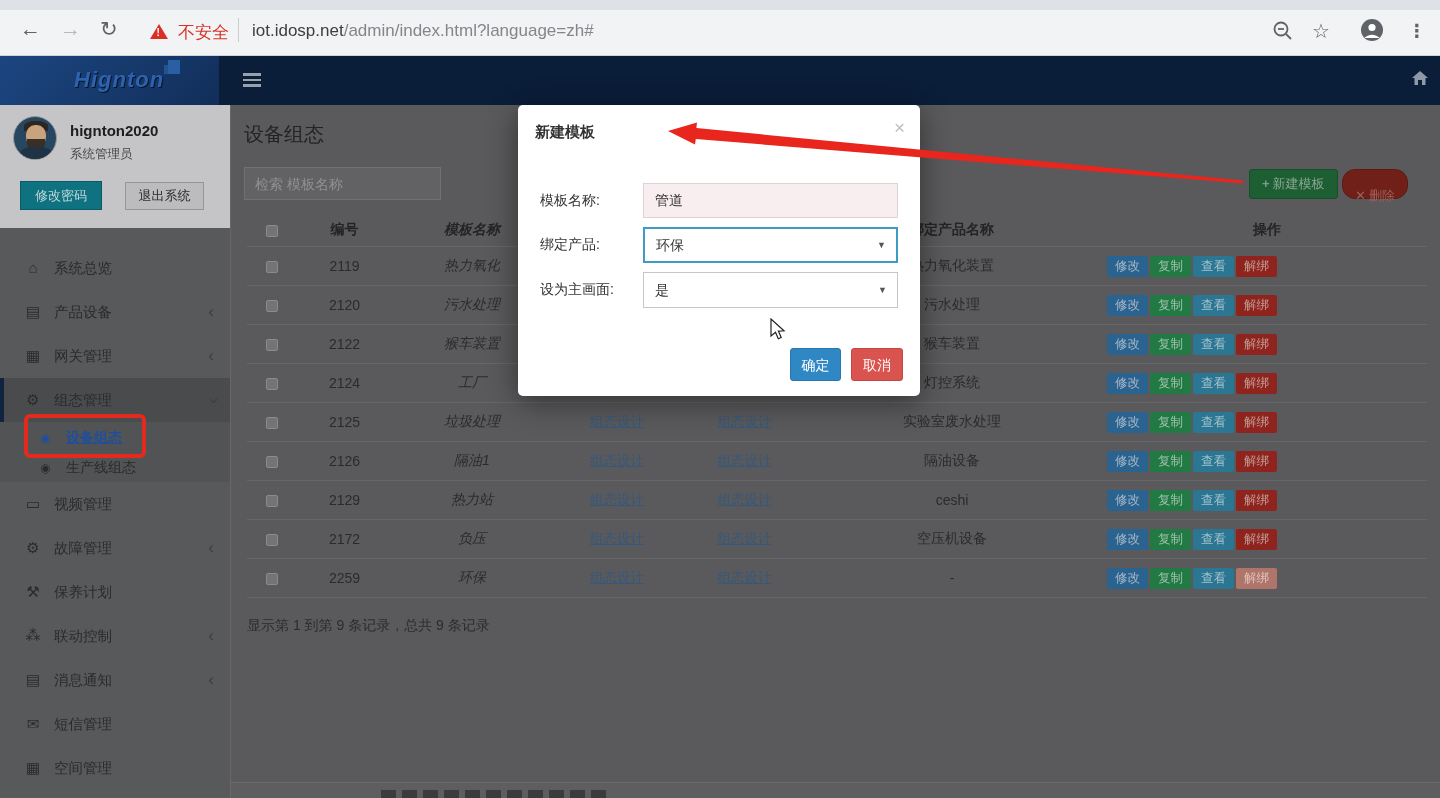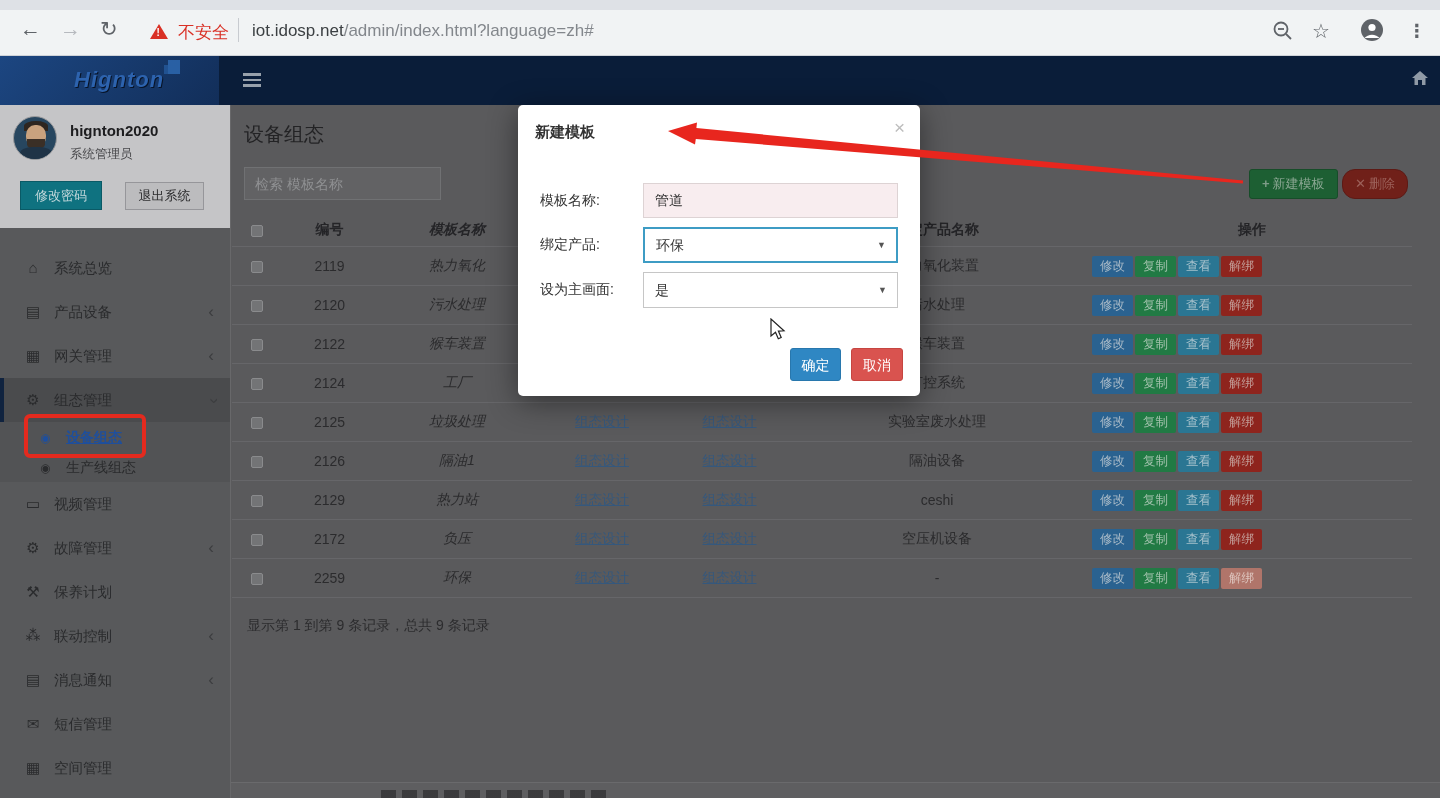--- a/index.html
+++ b/index.html
@@ -59,24 +59,24 @@
   .smi.sel a { color:#1f4f9c; text-decoration:underline; }
   .smi a { color:inherit; text-decoration:none; }
 
   
   .main { position:absolute; left:230px; top:105px; width:1210px; height:693px; background:#5a5a5c; border-left:1px solid #68686a; }
   .page-title { position:absolute; left:13px; top:16px; font-size:20px; color:#232325; }
   .search-inp { position:absolute; left:13px; top:62px; width:197px; height:33px; background:#626264; border:1px solid #707173; font-size:14px; color:#cfcfd1; padding:0 10px; outline:none; }
   .search-inp::placeholder { color:#8f9092; }
   .btn-new { position:absolute; left:1018px; top:64px; height:30px; padding:0 12px; background:#1d5f33; border:1px solid #174d29; border-radius:3px; color:#8ba793; font-size:13px; line-height:28px; cursor:pointer; }
   .btn-new .pl { font-weight:bold; margin-right:3px; color:#7e9c88; }
-  .btn-del { position:absolute; left:1111px; top:64px; height:30px; padding:0 12px; background:#702019; border:1px solid #5d1a15; border-radius:13px; color:#9c615a; font-size:13px; line-height:28px; cursor:pointer; }
+  .btn-del { position:absolute; left:1111px; top:64px; height:30px; padding:12px 12px; background:#702019; border:1px solid #5d1a15; border-radius:13px; color:#9c615a; font-size:13px; line-height:28px; cursor:pointer; }
   .btn-del .xm { font-weight:bold; margin-right:3px; }
 
-  .table { position:absolute; left:1px; top:108px; width:1180px; }
+  .table { position:absolute; left:16px; top:108px; width:1180px; }
   .t-row, .t-head { display:flex; align-items:center; border-bottom:1px solid rgba(125,125,128,.35); }
   .t-head { height:34px; font-weight:bold; color:#242427; font-size:14px; }
   .t-row { height:39px; font-size:14px; color:#2b2b2d; }
   .c { text-align:center; }
   .cb { width:50px; } .num { width:95px; } .nm { width:160px;font-style:italic; }
   .l1 { width:130px; } .l2 { width:125px; } .prod { width:290px; } .act { flex:1; text-align:left; padding-left:10px; }
   .chk { display:inline-block; width:12px; height:12px; background:#737476; border:1px solid #8a8b8d; border-radius:2px; vertical-align:middle; cursor:pointer; }
   .dlink { color:#35587d; text-decoration:underline; font-size:13.5px; cursor:pointer; }
   .ab { display:inline-block; height:21px; line-height:21px; padding:0 8px; margin-right:2px; border-radius:2px; font-size:12.5px; cursor:pointer; }
   .ab.edit { background:#2a6290; color:#a9bac7; }

